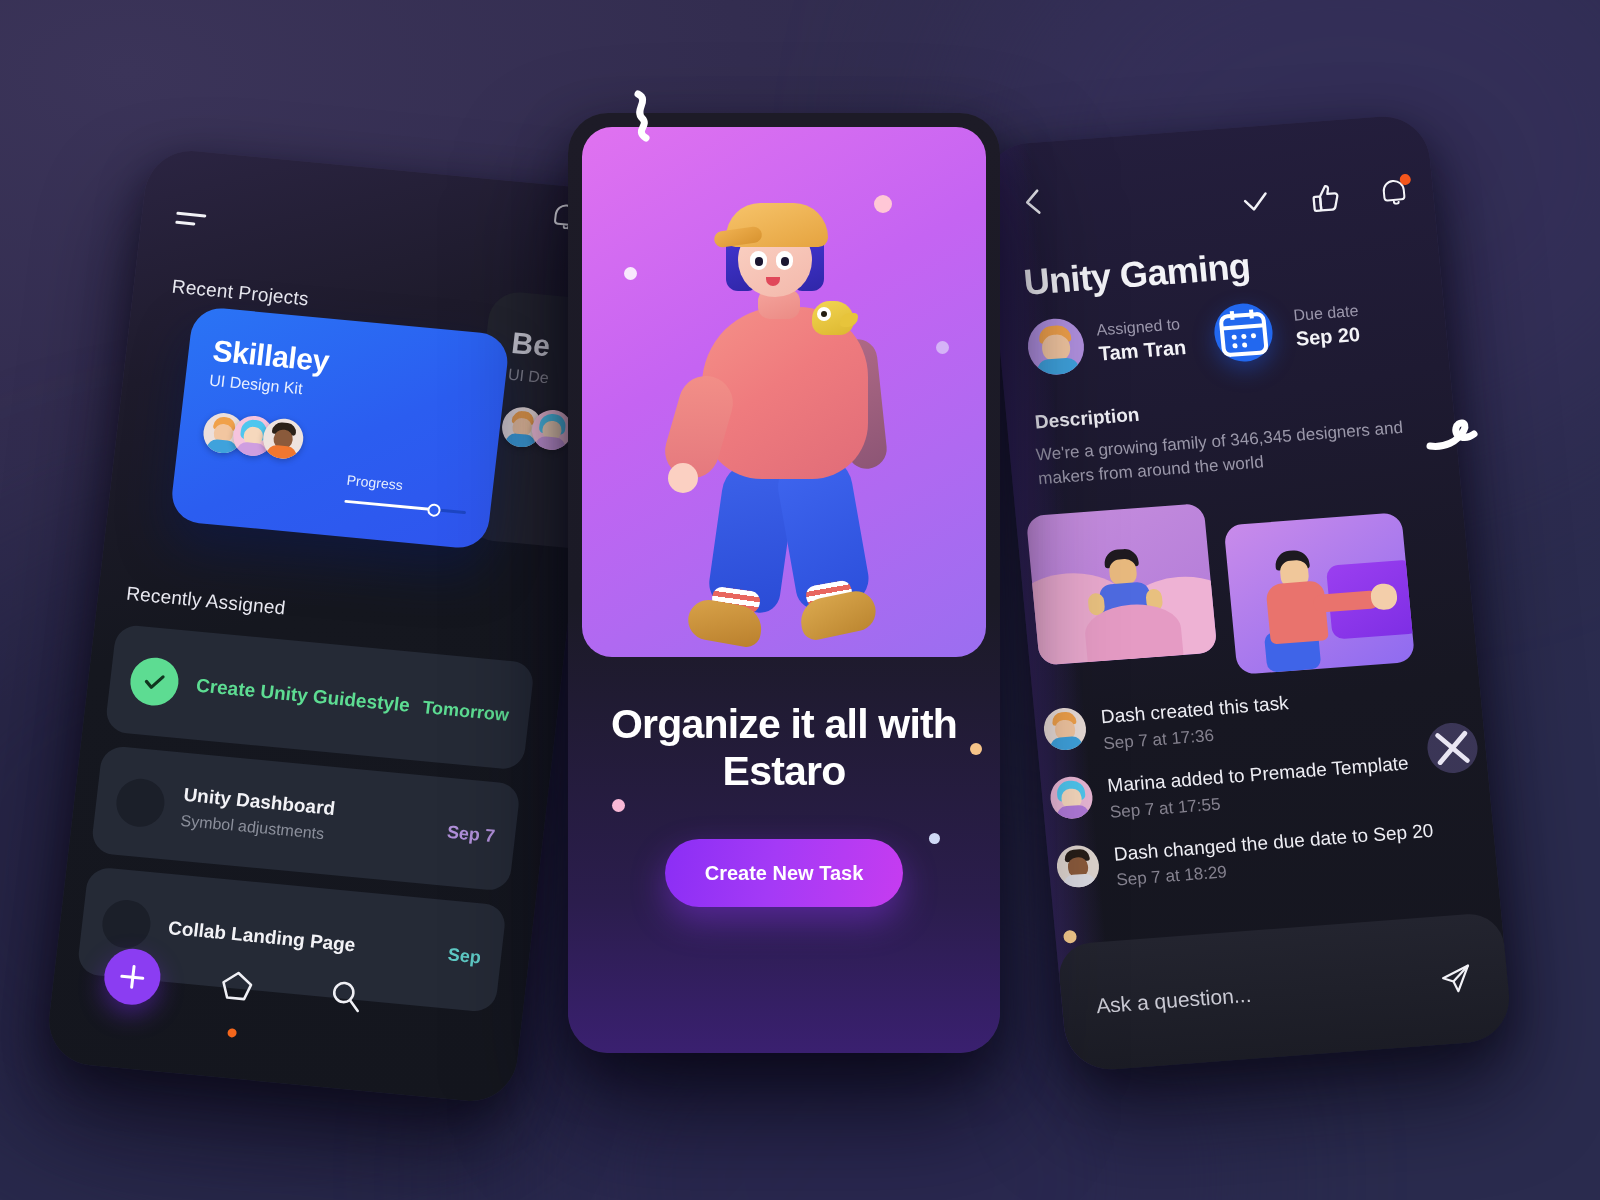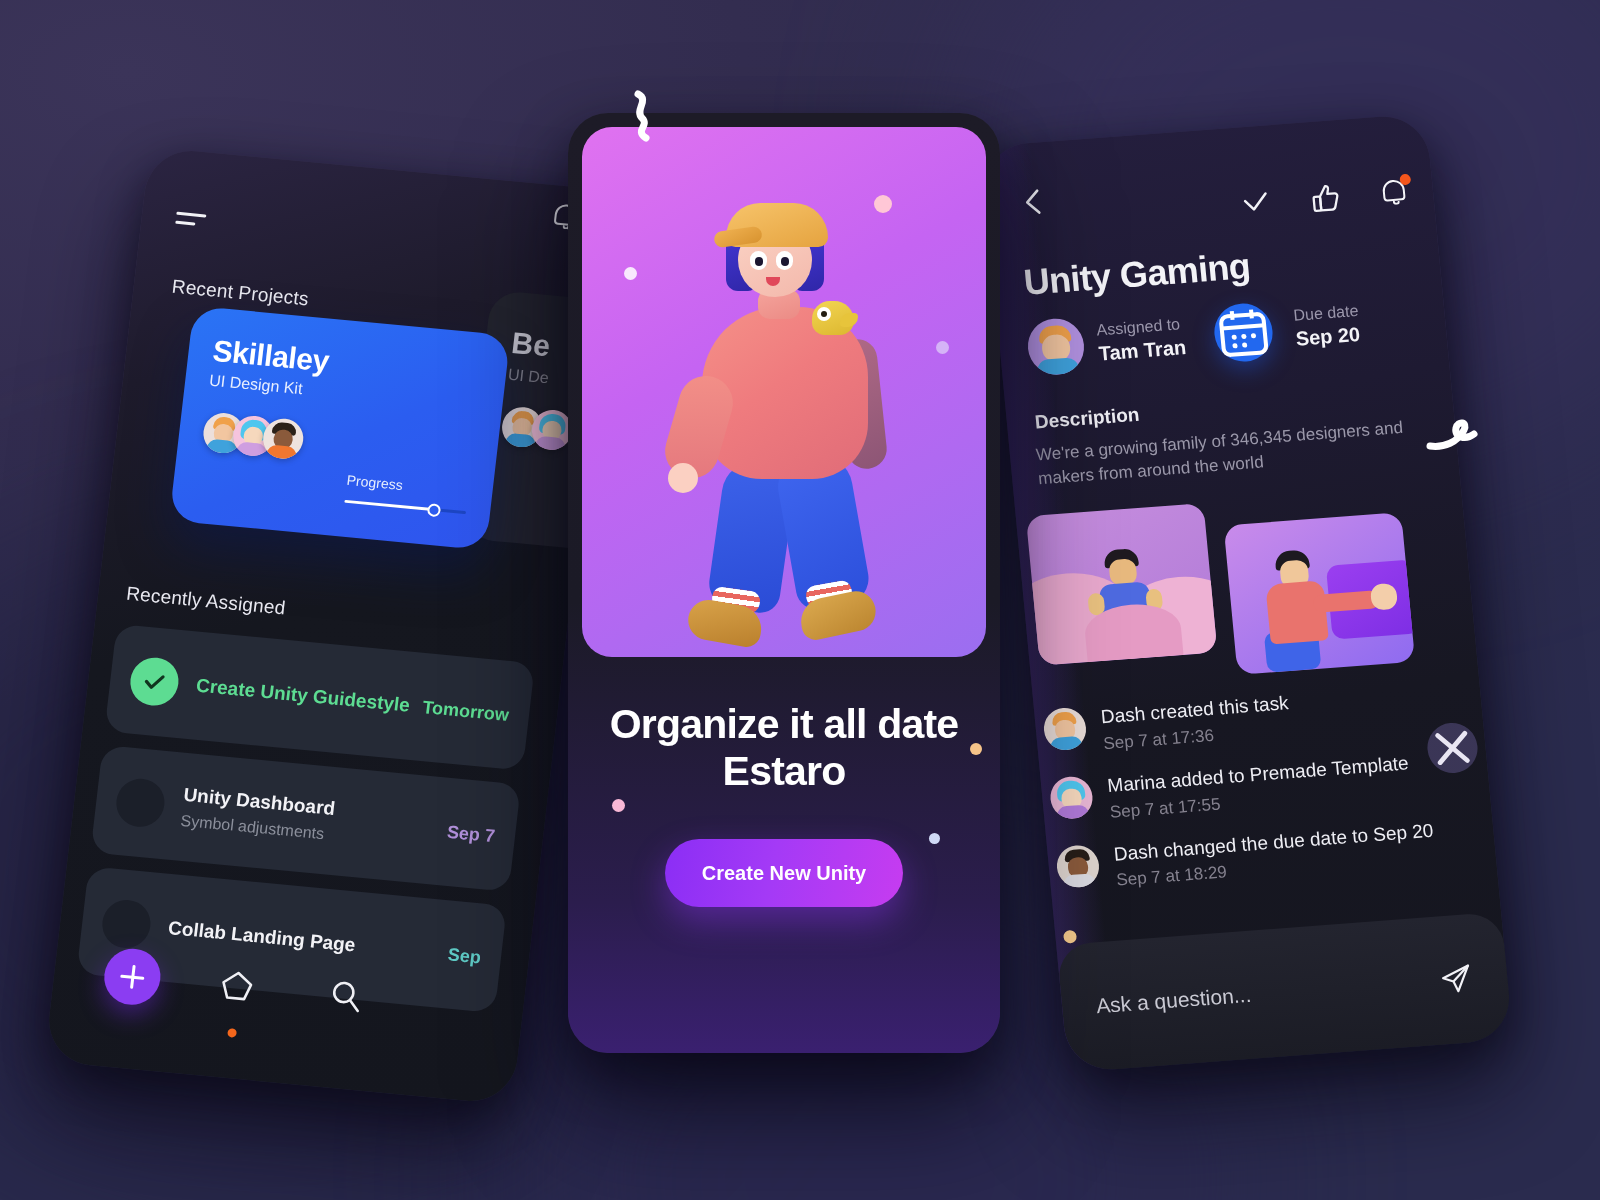--- a/index.html
+++ b/index.html
@@ -477,22 +477,22 @@
         <div class="ch ch-bird-wing"></div>
         <div class="ch ch-bird-eye"></div>
         <div class="ch ch-bird-pup"></div>
       </div>
     </div>
 
     <div class="center-body">
       <div class="cdot cdot1"></div>
       <div class="cdot cdot2"></div>
       <div class="cdot cdot3"></div>
-      <div class="center-title">Organize it all date Estaro</div>
-      <button class="cta">Create New Unity</button>
+      <div class="center-title">Organize it all with Estaro</div>
+      <button class="cta">Create New Task</button>
     </div>
   </div>
 
   <svg class="squiggle" width="46" height="66" viewBox="0 0 46 66" fill="none">
     <path d="M10 6 C22 12 6 22 14 30 C22 38 6 42 18 50" stroke="#ffffff" stroke-width="7" stroke-linecap="round"></path>
   </svg>
   <svg class="squiggle-right" width="58" height="48" viewBox="0 0 58 48" fill="none">
     <path d="M6 32 C20 34 34 28 40 16 C44 8 34 6 32 14 C30 24 42 26 50 20" stroke="#ffffff" stroke-width="7" stroke-linecap="round"></path>
   </svg>
 

